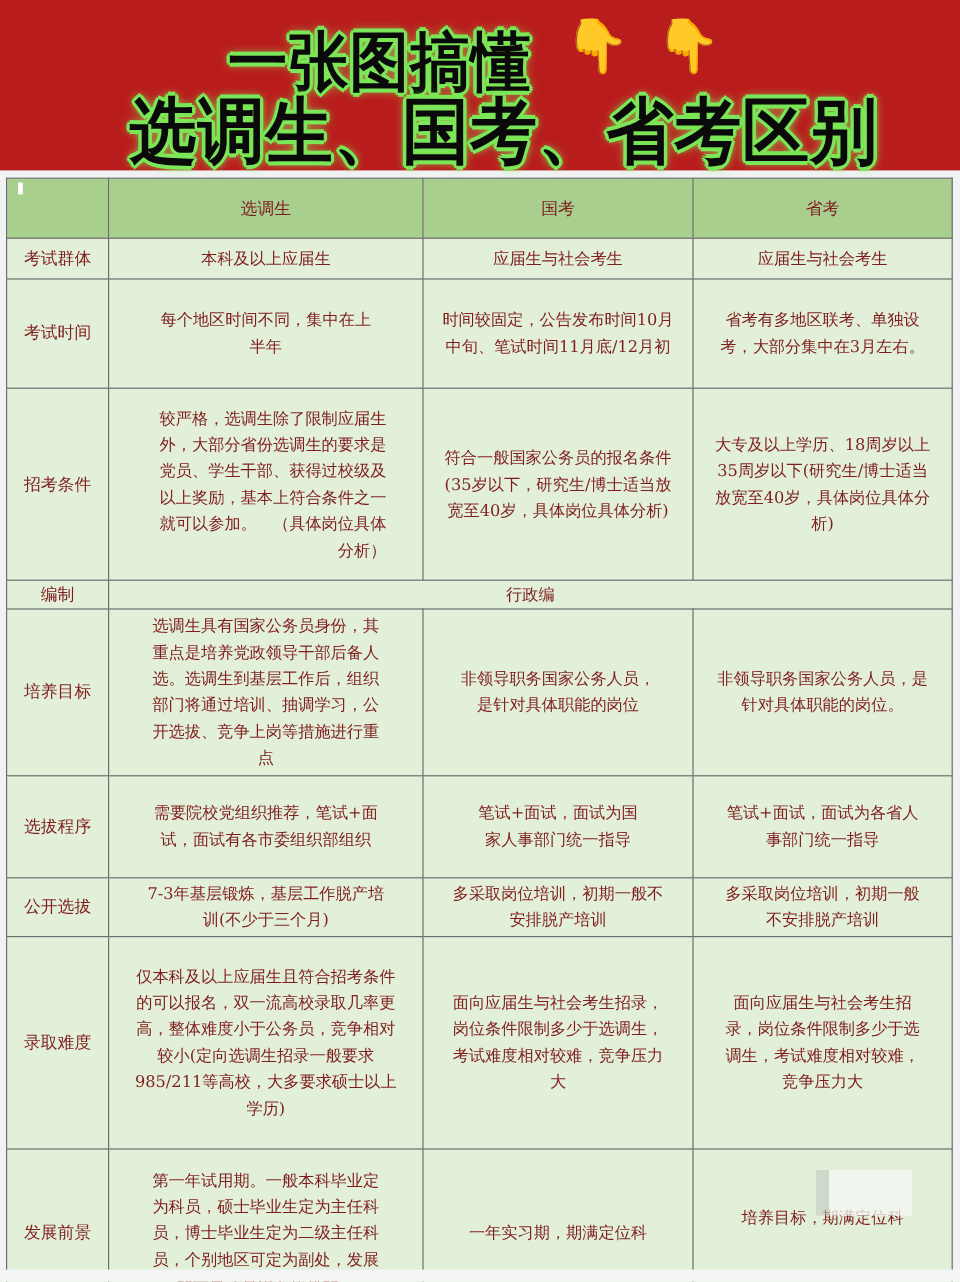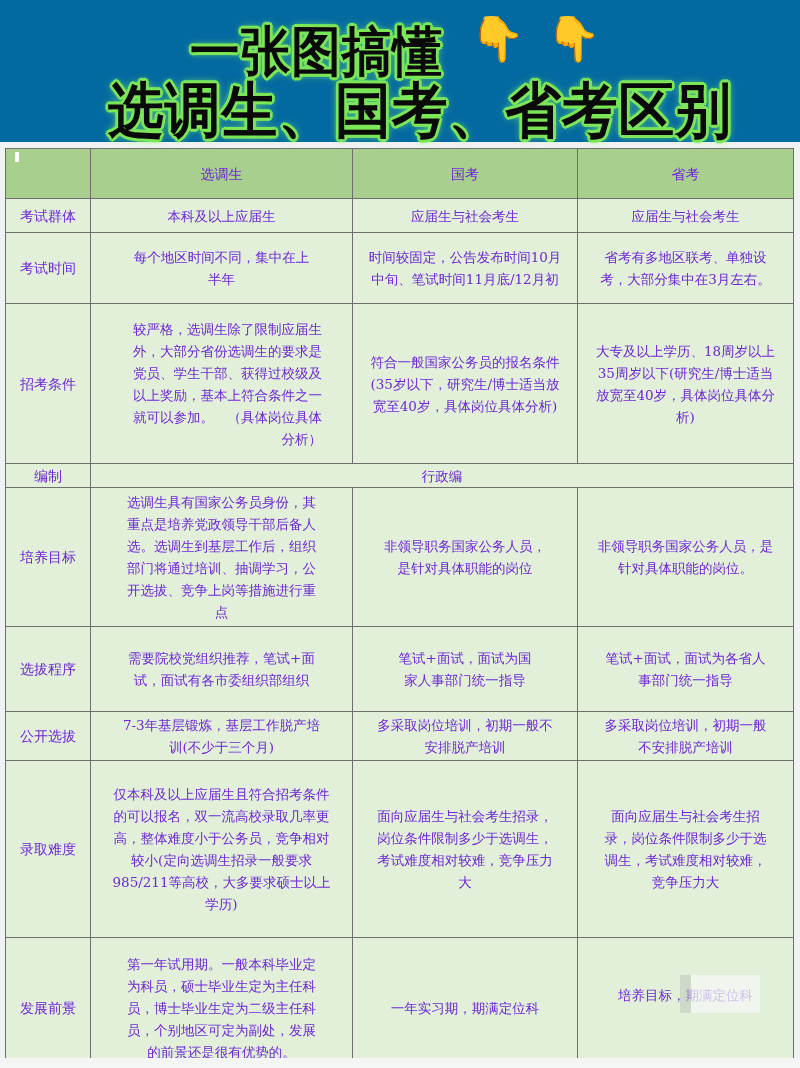--- a/index.html
+++ b/index.html
@@ -4,21 +4,21 @@
 <style>
   html, body { margin:0; padding:0; }
   body {
     width:800px; height:1068px; overflow:hidden;
     background:#f1f2f3;
     font-family:"DejaVu Serif","Liberation Serif",serif;
     position:relative;
   }
   .title-area {
     position:absolute; left:0; top:0; width:800px; height:142px;
-    background:#0369a1;
+    background:#b91c1c;
   }
   .title-line {
     position:absolute; font-family:"DejaVu Sans","Liberation Sans",sans-serif;
     font-weight:900; color:#0a0a0a; white-space:nowrap; letter-spacing:1px;
     text-shadow:
       0 0 3px #7ee35a, 0 0 6px #6fe04a, 0 0 10px #8ef06a,
       2px 2px 0 #7be85a, -2px -2px 0 #7be85a, 2px -2px 0 #7be85a, -2px 2px 0 #7be85a,
       3px 0 0 #7be85a, -3px 0 0 #7be85a, 0 3px 0 #7be85a, 0 -3px 0 #7be85a;
   }
   .title-line-1 { left:190px; top:22px; font-size:54px; line-height:60px; transform:scaleX(0.92); transform-origin:left; }
@@ -31,21 +31,21 @@
   .hand-2 { left:546px; }
 
   table.cmp {
     position:absolute; left:5px; top:148px;
     border-collapse:collapse; table-layout:fixed;
     width:788px;
   }
   table.cmp td {
     border:1px solid #6e6e6e;
     text-align:center; vertical-align:middle;
-    color:#6d28d9; font-size:13.5px; line-height:22px;
+    color:#7f1d1d; font-size:13.5px; line-height:22px;
     padding:2px 14px;
     background:#e2efd9;
   }
   table.cmp td.label { padding:2px 4px; font-size:14px; }
   table.cmp tr.head td { background:#a9cf8f; font-size:14px; }
   .corner-mark {
     position:absolute; left:15px; top:152px; width:4px; height:10px;
     background:#ffffff; border-radius:1px;
   }
   .bottom-fade {
@@ -82,21 +82,21 @@
     <td>省考</td>
   </tr>
 
   <tr style="height:34px">
     <td class="label">考试群体</td>
     <td>本科及以上应届生</td>
     <td>应届生与社会考生</td>
     <td>应届生与社会考生</td>
   </tr>
 
-  <tr style="height:71px">
+  <tr style="height:91px">
     <td class="label">考试时间</td>
     <td style="padding:2px 40px">每个地区时间不同，集中在上半年</td>
     <td>时间较固定，公告发布时间10月中旬、笔试时间11月底/12月初</td>
     <td>省考有多地区联考、单独设考，大部分集中在3月左右。</td>
   </tr>
 
   <tr style="height:160px">
     <td class="label">招考条件</td>
     <td style="text-align:right;padding:2px 30px">较严格，选调生除了限制应届生外，大部分省份选调生的要求是党员、学生干部、获得过校级及以上奖励，基本上符合条件之一就可以参加。　（具体岗位具体分析）</td>
     <td>符合一般国家公务员的报名条件(35岁以下，研究生/博士适当放宽至40岁，具体岗位具体分析)</td>

